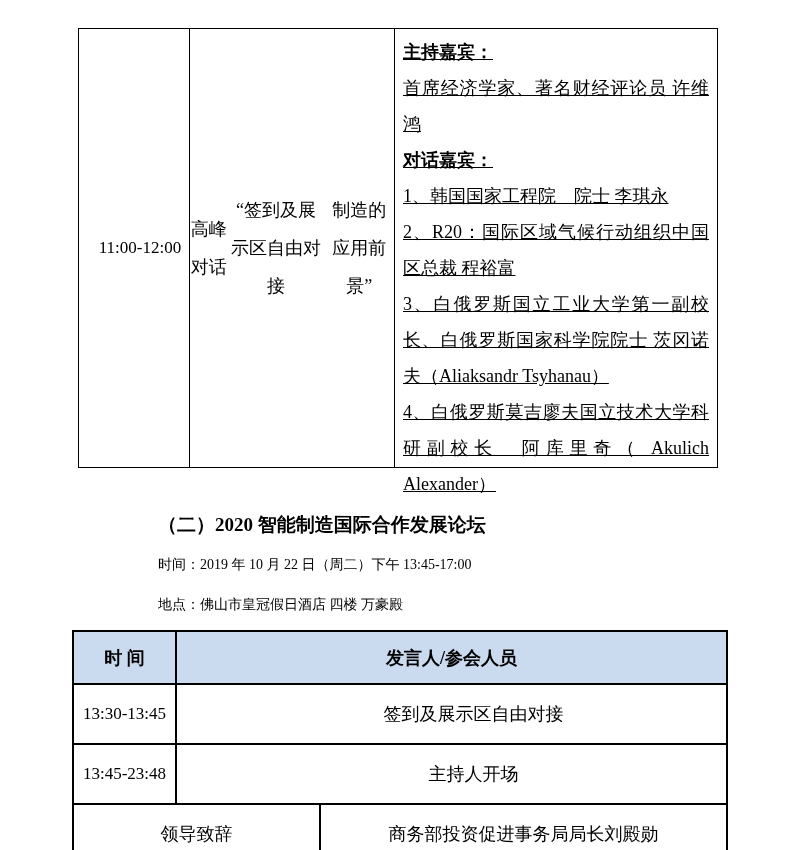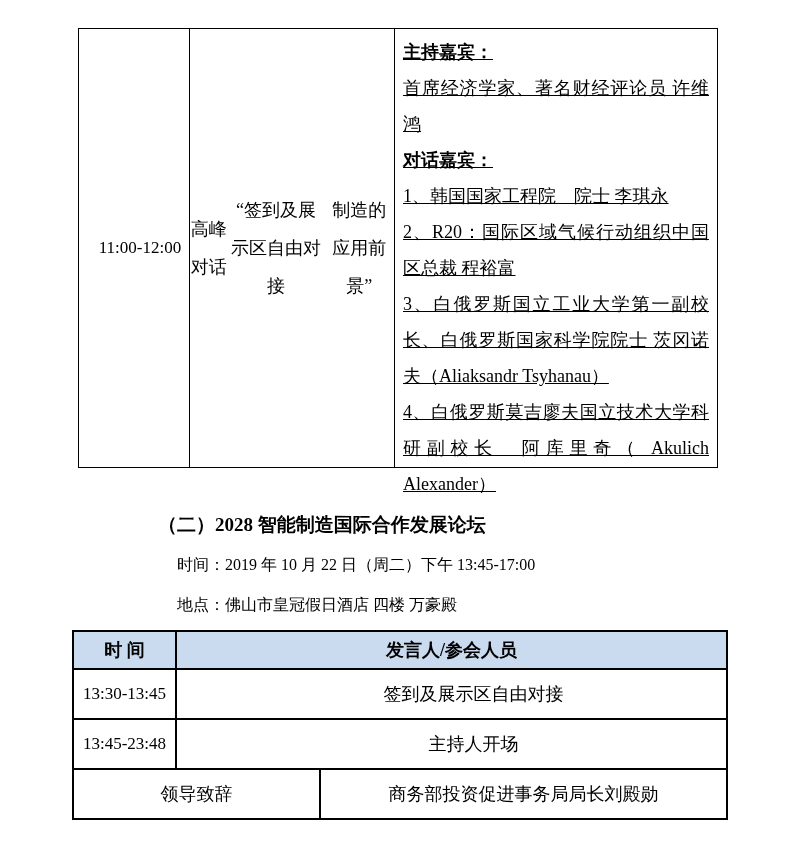--- a/index.html
+++ b/index.html
@@ -15,29 +15,29 @@
   .t1-topic { width:205px; border-right:1.5px solid #000;
               display:flex; flex-direction:row; align-items:center; justify-content:center;
               font-size:18px; line-height:38px; text-align:center; }
   .t1-guests { flex:1; padding:5px 8px 0 8px; font-size:18px; line-height:36px; }
   .t1-guests p { text-align:justify;text-decoration:underline; }
   .bold { font-weight:bold; }
 
   
   .section { position:absolute; left:158px; top:512px; }
   .section-heading { font-size:19px; font-weight:bold; line-height:26px; margin-bottom:14px; }
-  .section-line { font-size:16px; line-height:26px; margin-bottom:14px;margin-left:19px; }
+  .section-line { font-size:14px; line-height:26px; margin-bottom:14px; }
 
   
   .t2 { position:absolute; left:72px; top:630px; width:656px;
         border:2px solid #000; font-size:18px; }
   .t2-row { display:flex; }
   .t2-row + .t2-row { border-top:2px solid #000; }
-  .t2-header { height:36px; background:#cbdbef; font-weight:bold; }
-  .t2-data { height:50px;font-family:Liberation Serif, serif; }
+  .t2-header { height:51px; background:#cbdbef; font-weight:bold; }
+  .t2-data { height:60px;font-family:Liberation Serif, serif; }
   .t2 .cell { display:flex; align-items:center; justify-content:center; text-align:center; }
   .c-time { width:103px; border-right:2px solid #000; font-size:17px; }
   .t2-header .c-time { font-size:18px; }
   .c-topic { width:247px; border-right:2px solid #000; }
   .c-speaker { flex:1; }
   .c-merged { flex:1;margin-left:44px; }
 </style>
 </head>
 <body>
 
@@ -55,21 +55,21 @@
     <p>首席经济学家、著名财经评论员 许维鸿</p>
     <p class="bold">对话嘉宾：</p>
     <p>1、韩国国家工程院　院士 李琪永</p>
     <p>2、R20：国际区域气候行动组织中国区总裁 程裕富</p>
     <p>3、白俄罗斯国立工业大学第一副校长、白俄罗斯国家科学院院士 茨冈诺夫（Aliaksandr Tsyhanau）</p>
     <p>4、白俄罗斯莫吉廖夫国立技术大学科研副校长　阿库里奇（ Akulich Alexander）</p>
   </div>
 </div>
 
 <div class="section">
-  <div class="section-heading">（二）2028 智能制造国际合作发展论坛</div>
+  <div class="section-heading">（二）2020 智能制造国际合作发展论坛</div>
   <div class="section-line">时间：2019 年 10 月 22 日（周二）下午 13:45-17:00</div>
   <div class="section-line">地点：佛山市皇冠假日酒店 四楼 万豪殿</div>
 </div>
 
 <div class="t2">
   <div class="t2-row t2-header">
     <div class="cell c-time">时 间</div>
     <div class="cell c-speaker">发言人/参会人员</div>
   </div>
 

